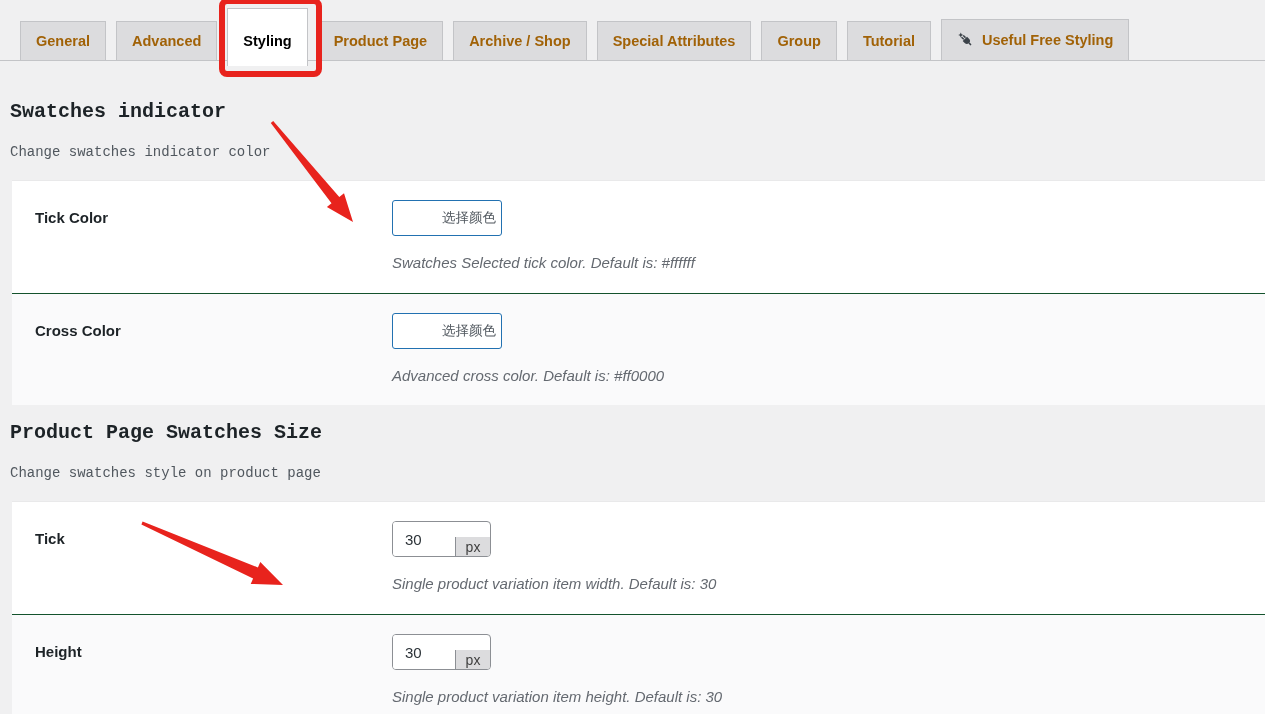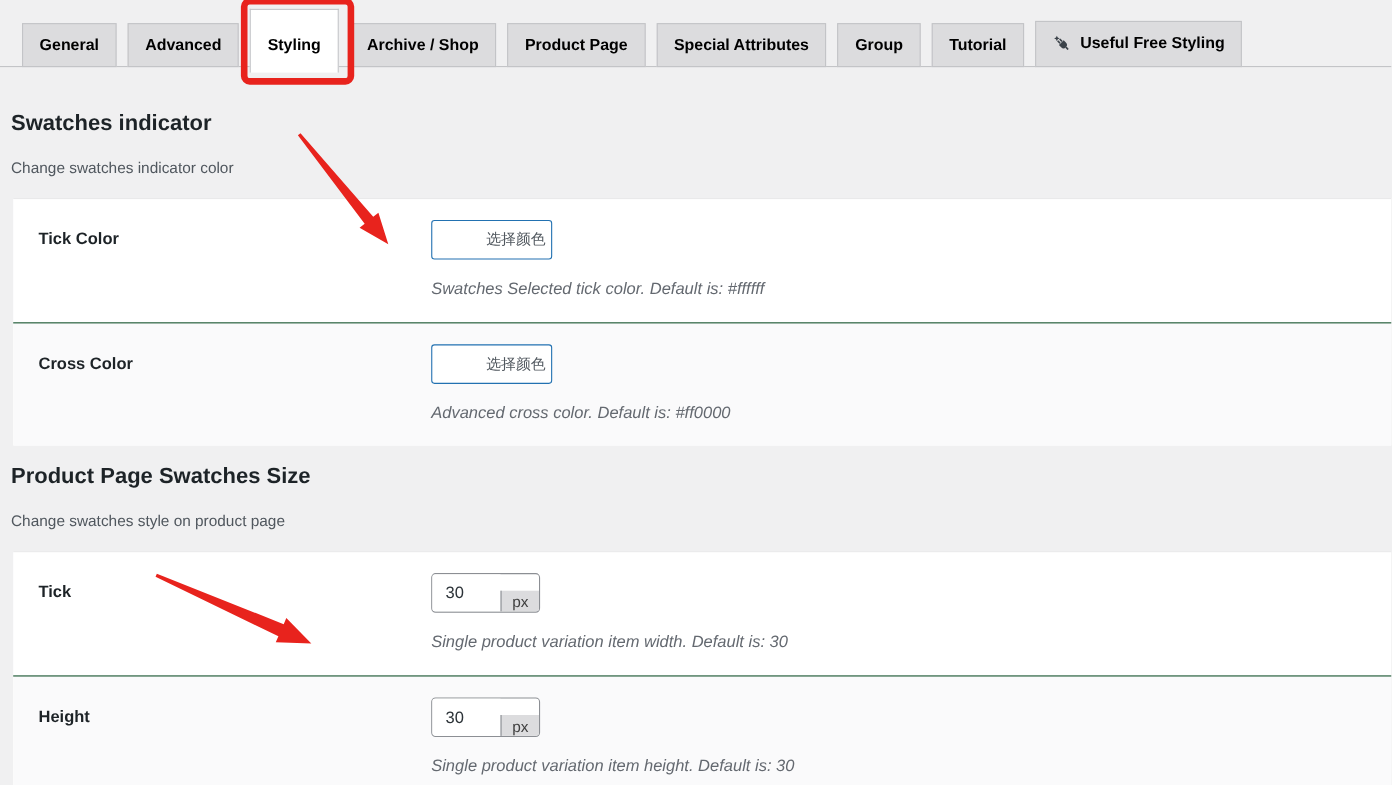--- a/index.html
+++ b/index.html
@@ -21,21 +21,21 @@
     padding-left:20px;
     border-bottom:1px solid #c3c4c7;
     background:#f0f0f1;
   }
   .tab {
     display:inline-flex;
     align-items:center;
     gap:7px;
     background:#dcdcde;
     border:1px solid #c3c4c7;
-    color:#000000;
+    color:#a16207;
     font-size:14.5px;
     font-weight:600;
     padding:11px 15px;
     margin-bottom:-1px;
     white-space:nowrap;
     cursor:pointer;
     text-decoration:none;
   }
   .tab.active {
     background:#ffffff;
@@ -52,21 +52,21 @@
     position:absolute;
     top:-11px; left:-9px; right:-15px; bottom:-11px;
     border:6px solid var(--anno);
     border-radius:8px;
     pointer-events:none;
   }
   .tab-icon { display:inline-flex; width:18px; height:18px; }
   .tab-icon svg { width:18px; height:18px; fill:#3c434a; }
 
   
-  .section-header { padding:16px 0 0 10px; }
+  .section-header { padding:16px 0 0 10px;font-family:Liberation Mono, monospace; }
   .section-header.first { padding-top:39px; }
   .section-title {
     font-size:20px;
     font-weight:700;
     color:#1d2327;
     line-height:24px;
   }
   .section-subtitle {
     margin-top:20px;
     font-size:14px;
@@ -172,22 +172,22 @@
 </style>
 </head>
 <body>
 
 <div class="page">
 
   <nav class="tabbar">
     <a class="tab">General</a>
     <a class="tab">Advanced</a>
     <a class="tab active annotated">Styling</a>
+    <a class="tab">Product Page</a>
     <a class="tab">Archive / Shop</a>
-    <a class="tab">Product Page</a>
     <a class="tab">Special Attributes</a>
     <a class="tab">Group</a>
     <a class="tab">Tutorial</a>
     <a class="tab">
       <span class="tab-icon">
         <svg viewBox="0 0 20 20">
           <g transform="rotate(-45 10 10)">
             <path d="M6.6 8.2 h6.8 v3.1 a3.4 3.4 0 0 1 -3.4 3.4 a3.4 3.4 0 0 1 -3.4 -3.4 z"></path>
             <rect x="7.9" y="4.2" width="1.7" height="3.6" rx="0.5"></rect>
             <rect x="10.6" y="4.2" width="1.7" height="3.6" rx="0.5"></rect>

